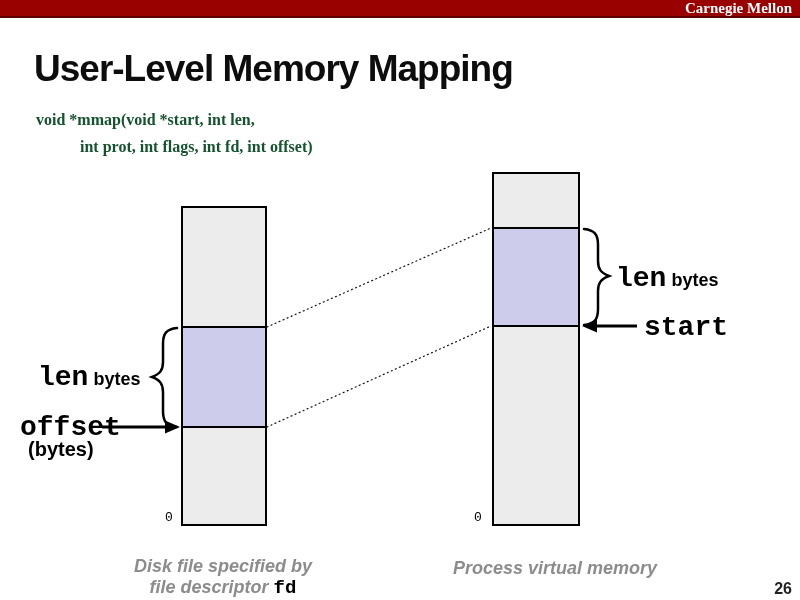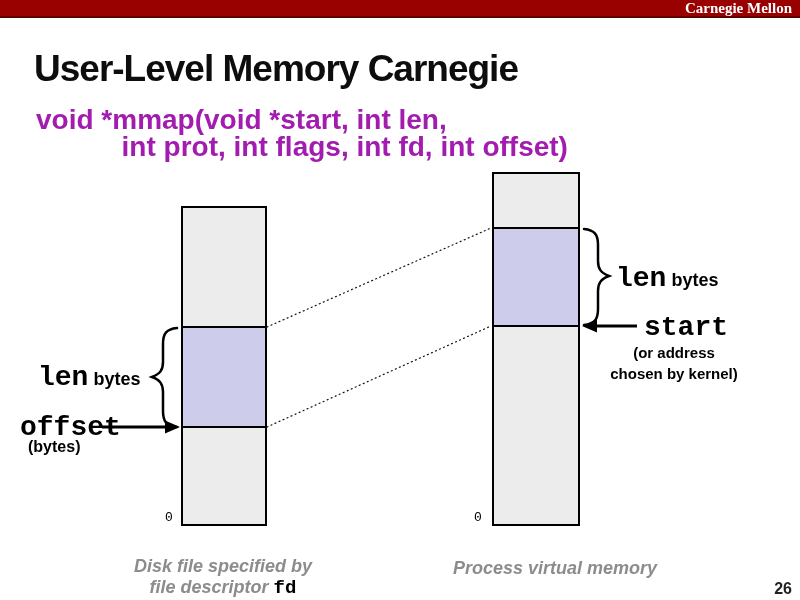--- a/index.html
+++ b/index.html
@@ -36,25 +36,25 @@
     position: absolute;
     left: 34px; top: 48px;
     font-size: 37px;
     font-weight: bold;
     letter-spacing: -1px;
     color: #0d0d0d;
   }
   .code {
     position: absolute;
     left: 36px; top: 106px;
-    font-family: Liberation Sans, sans-serif;
-    font-weight: bold;
-    font-size: 28px;
+    font-family: Liberation Serif, serif;
+    font-weight: bold;
+    font-size: 16px;
     line-height: 27px;
-    color: #a21caf;
+    color: #14532d;
     white-space: pre;
   }
 
   
   .diagram { position: absolute; left: 0; top: 0; width: 800px; height: 600px; }
 
   .col {
     position: absolute;
     background: #ececec;
     border: 2px solid #000000;
@@ -85,21 +85,21 @@
 
   .start-lbl  { left: 644px; top: 312px; }
   .start-note {
     left: 596px; top: 342px; width: 156px;
     text-align: center;
     font-weight: bold;
     font-size: 15px;
     line-height: 21px;
   }
   .offset-lbl { left: 20px; top: 412px; }
-  .bytes-unit { left: 28px; top: 438px; font-weight: bold; font-size: 16px; }
+  .bytes-unit { left: 28px; top: 438px; font-weight: bold; font-size: 20px; }
 
   .zero {
     font-family: "Liberation Mono", monospace;
     font-size: 13px;
     color: #000000;
   }
   .zero-left  { left: 165px; top: 510px; }
   .zero-right { left: 474px; top: 510px; }
 
   
@@ -132,21 +132,21 @@
 </style>
 </head>
 <body>
 
 <div class="slide">
 
   <div class="topbar">
     <span class="brand">Carnegie Mellon</span>
   </div>
 
-  <h1 class="title">User-Level Memory Carnegie</h1>
+  <h1 class="title">User-Level Memory Mapping</h1>
 
   <pre class="code">void *mmap(void *start, int len,
            int prot, int flags, int fd, int offset)</pre>
 
   <div class="diagram">
 
     <div class="col col-left">
       <div class="region region-left"></div>
     </div>
 
@@ -171,24 +171,20 @@
       <line x1="102" y1="427" x2="167" y2="427" stroke="#000000" stroke-width="3"></line>
       <polygon points="180,427 165,420.5 165,433.5" fill="#000000"></polygon>
     </svg>
 
     <div class="lbl len-left"><span class="mono">len</span><span class="sansb">bytes</span></div>
 
     <div class="lbl len-right"><span class="mono">len</span><span class="sansb">bytes</span></div>
 
     <div class="lbl start-lbl"><span class="mono">start</span></div>
 
-    <div class="lbl start-note">
-      <div>(or address</div>
-      <div>chosen by kernel)</div>
-    </div>
 
     <div class="lbl offset-lbl"><span class="mono">offset</span></div>
 
     <div class="lbl bytes-unit">(bytes)</div>
 
     <span class="lbl zero zero-left">0</span>
     <span class="lbl zero zero-right">0</span>
 
     <div class="caption caption-left">
       <div>Disk file specified by</div>

